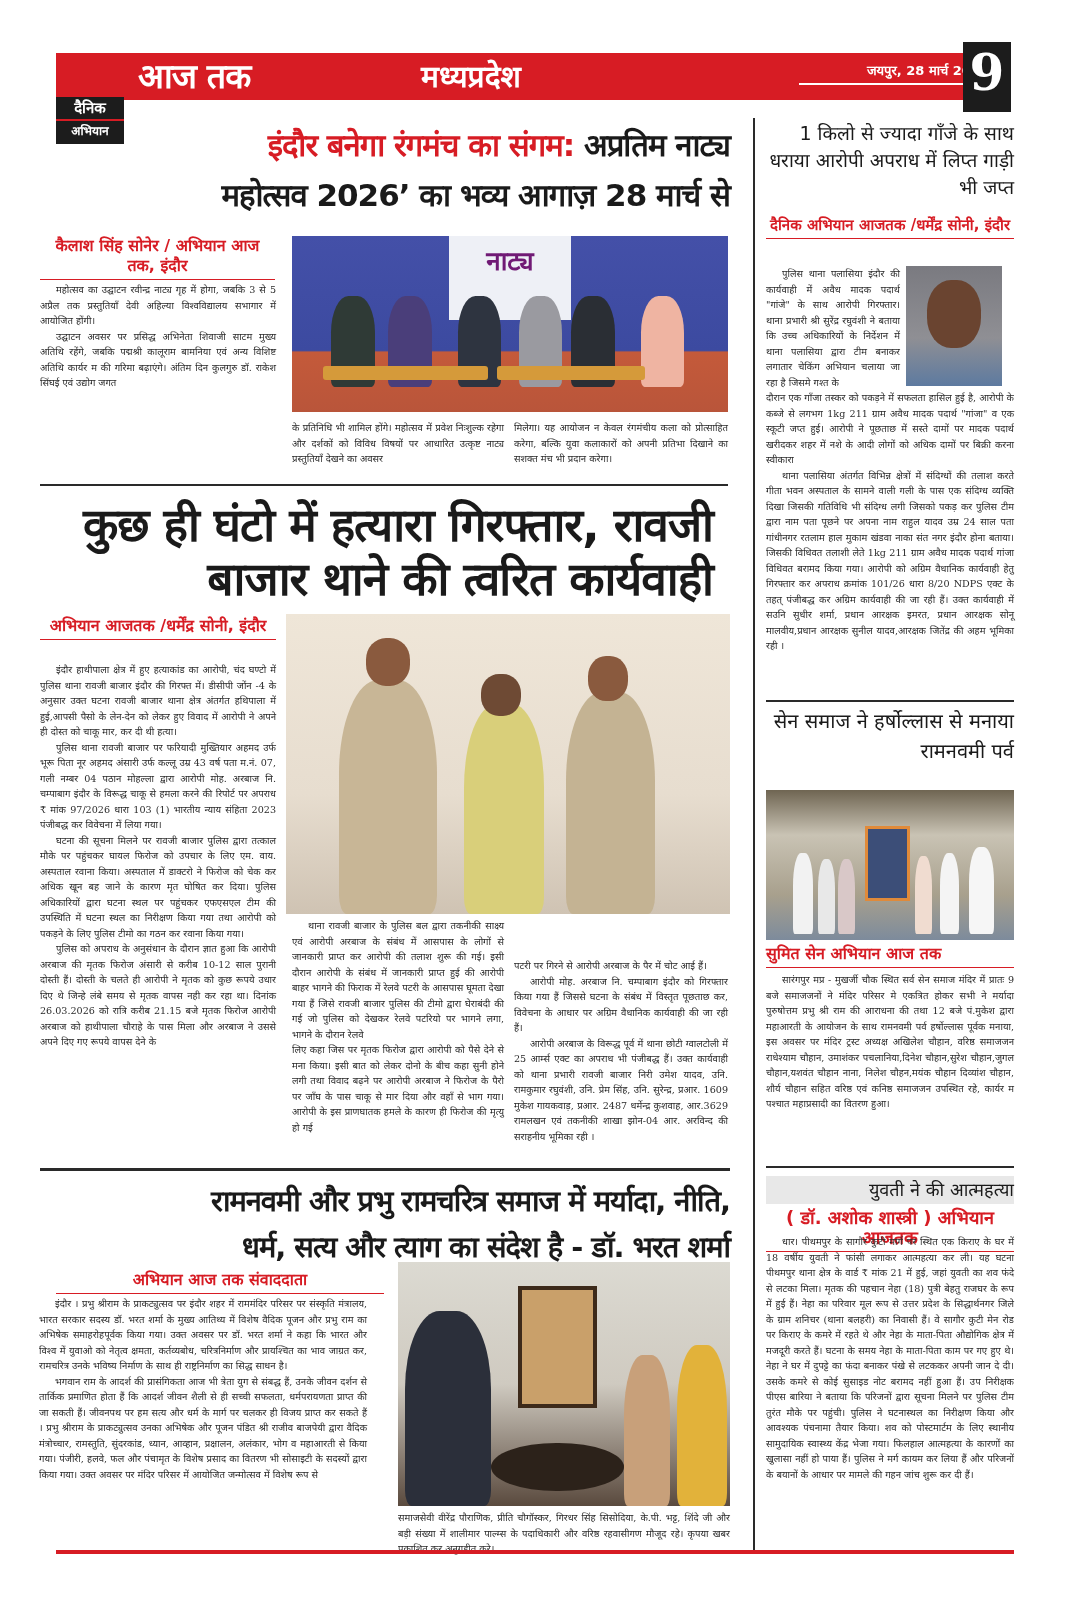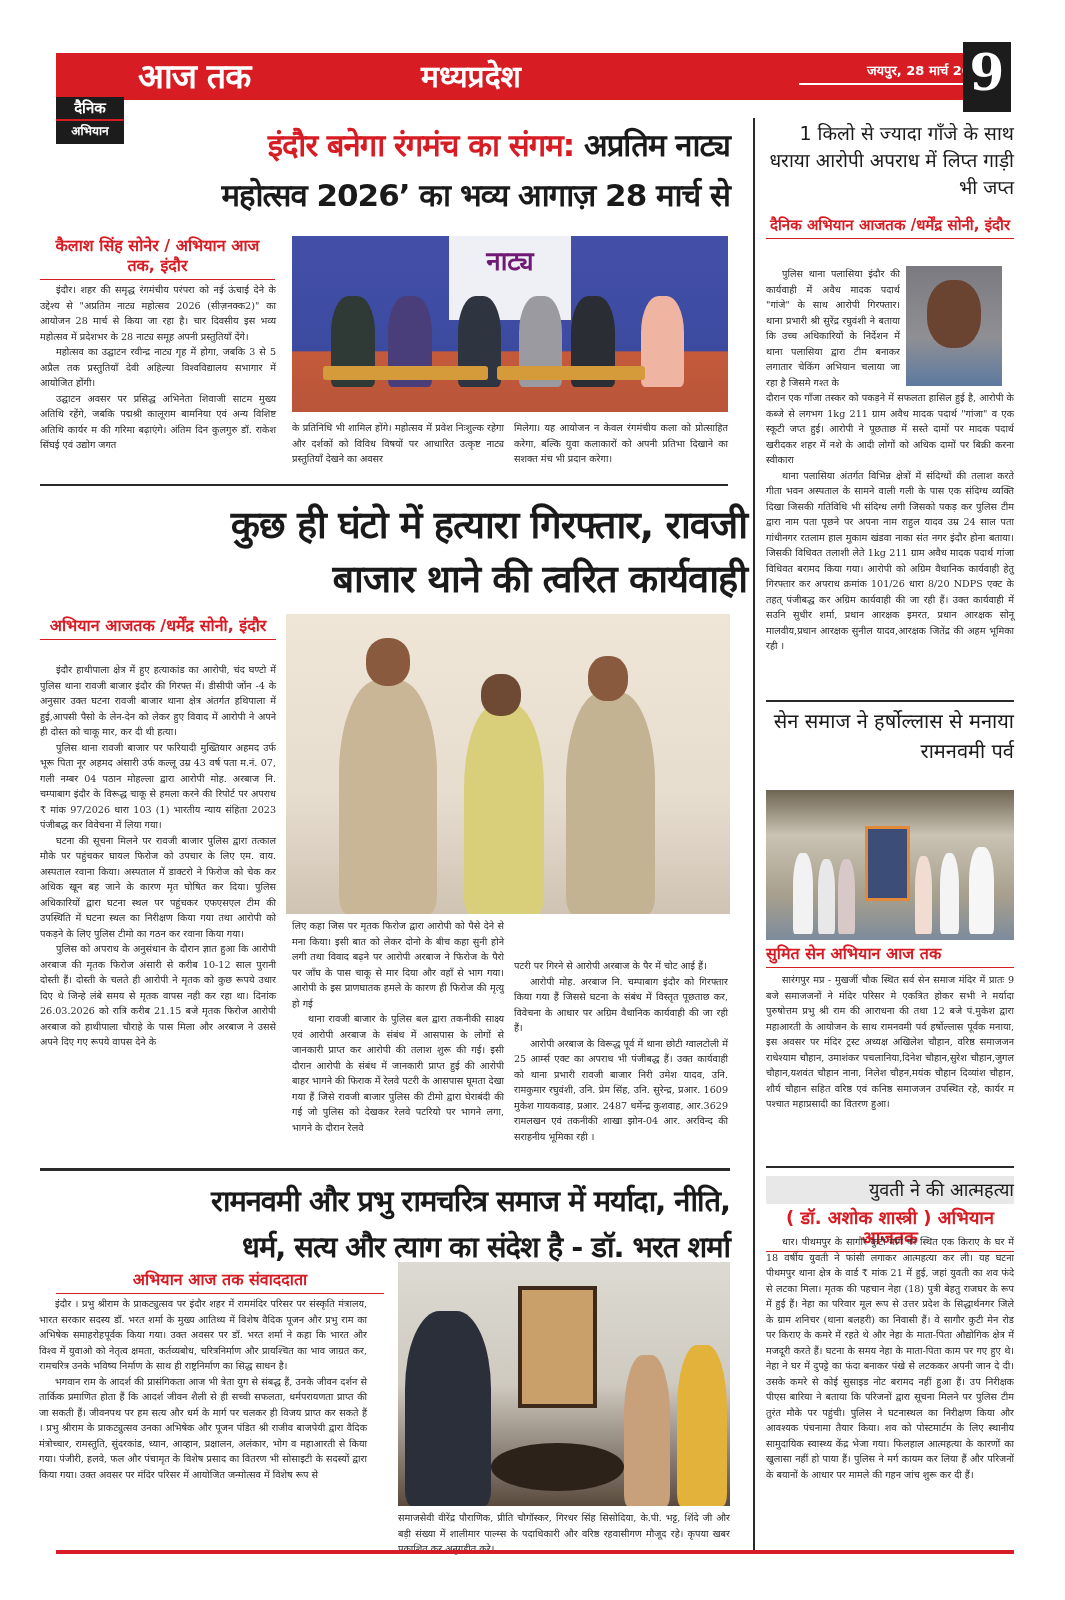--- a/index.html
+++ b/index.html
@@ -51,21 +51,20 @@
   <div class="mast-dateline">जयपुर, 28 मार्च 2026</div>
 </div>
 <div class="page-no">9</div>
 
 <div class="hl" style="left:40px; top:120px; width:690px; font-size:31px; line-height:50px;">
   <span class="red">इंदौर बनेगा रंगमंच का संगम:</span><span> अप्रतिम नाट्य</span><br>
   <span>महोत्सव 2026’ का भव्य आगाज़ 28 मार्च से</span>
 </div>
 <div class="byline" style="left:40px; top:236px; width:235px;">कैलाश सिंह सोनेर / अभियान आज तक, इंदौर</div>
 <div class="col" style="left:40px; top:282px; width:236px;">
-  <p>इंदौर। शहर की समृद्ध रंगमंचीय परंपरा को नई ऊंचाई देने के उद्देश्य से "अप्रतिम नाट्य महोत्सव 2026 (सीज़नक्क2)" का आयोजन 28 मार्च से किया जा रहा है। चार दिवसीय इस भव्य महोत्सव में प्रदेशभर के 28 नाट्य समूह अपनी प्रस्तुतियाँ देंगे।</p>
   <p>महोत्सव का उद्घाटन रवीन्द्र नाट्य गृह में होगा, जबकि 3 से 5 अप्रैल तक प्रस्तुतियाँ देवी अहिल्या विश्वविद्यालय सभागार में आयोजित होंगी।</p>
   <p>उद्घाटन अवसर पर प्रसिद्ध अभिनेता शिवाजी साटम मुख्य अतिथि रहेंगे, जबकि पद्मश्री कालूराम बामनिया एवं अन्य विशिष्ट अतिथि कार्यर म की गरिमा बढ़ाएंगे। अंतिम दिन कुलगुरु डॉ. राकेश सिंघई एवं उद्योग जगत</p>
 </div>
 <div class="photo ph-stage" style="left:292px; top:236px; width:436px; height:176px;" title="अप्रतिम नाट्य महोत्सव मंच पर अतिथि">
   <div class="ph-banner">
       <span>नाट्य</span>
     </div>
   <div class="person" style="left:9%; background:#2f3a36;"></div>
   <div class="person" style="left:22%; background:#4a3e7a;"></div>
   <div class="person" style="left:38%; background:#2e3440;"></div>
@@ -76,42 +75,42 @@
   <div class="table" style="left:47%; width:34%;"></div>
 </div>
 <div class="col" style="left:292px; top:420px; width:212px;">
   <p style="text-indent:0">के प्रतिनिधि भी शामिल होंगे। महोत्सव में प्रवेश निःशुल्क रहेगा और दर्शकों को विविध विषयों पर आधारित उत्कृष्ट नाट्य प्रस्तुतियाँ देखने का अवसर</p>
 </div>
 <div class="col" style="left:514px; top:420px; width:214px;">
   <p style="text-indent:0">मिलेगा। यह आयोजन न केवल रंगमंचीय कला को प्रोत्साहित करेगा, बल्कि युवा कलाकारों को अपनी प्रतिभा दिखाने का सशक्त मंच भी प्रदान करेगा।</p>
 </div>
 <div class="rule-h" style="left:40px; top:484px; width:688px; height:2px;"></div>
 
-<div class="hl" style="left:57px; top:498px; width:690px; font-size:38px; line-height:54px;">
+<div class="hl" style="left:23px; top:498px; width:690px; font-size:46px; line-height:54px;">
   <span>कुछ ही घंटो में हत्यारा गिरफ्तार, रावजी</span><br>
   <span>बाजार थाने की त्वरित कार्यवाही</span>
 </div>
 <div class="byline" style="left:40px; top:616px; width:236px;">अभियान आजतक /धर्मेंद्र सोनी, इंदौर</div>
 <div class="col" style="left:40px; top:662px; width:236px;">
   <p>इंदौर हाथीपाला क्षेत्र में हुए हत्याकांड का आरोपी, चंद घण्टो में पुलिस थाना रावजी बाजार इंदौर की गिरफ्त में। डीसीपी जोंन -4 के अनुसार उक्त घटना रावजी बाजार थाना क्षेत्र अंतर्गत हथिपाला में हुई,आपसी पैसो के लेन-देन को लेकर हुए विवाद में आरोपी ने अपने ही दोस्त को चाकू मार, कर दी थी हत्या।</p>
   <p>पुलिस थाना रावजी बाजार पर फरियादी मुख्तियार अहमद उर्फ भूरू पिता नूर अहमद अंसारी उर्फ कल्लू उम्र 43 वर्ष पता म.नं. 07, गली नम्बर 04 पठान मोहल्ला द्वारा आरोपी मोह. अरबाज नि. चम्पाबाग इंदौर के विरूद्ध चाकू से हमला करने की रिपोर्ट पर अपराध ₹ मांक 97/2026 धारा 103 (1) भारतीय न्याय संहिता 2023 पंजीबद्ध कर विवेचना में लिया गया।</p>
   <p>घटना की सूचना मिलने पर रावजी बाजार पुलिस द्वारा तत्काल मौके पर पहुंचकर घायल फिरोज को उपचार के लिए एम. वाय. अस्पताल रवाना किया। अस्पताल में डाक्टरो ने फिरोज को चेक कर अधिक खून बह जाने के कारण मृत घोषित कर दिया। पुलिस अधिकारियों द्वारा घटना स्थल पर पहुंचकर एफएसएल टीम की उपस्थिति में घटना स्थल का निरीक्षण किया गया तथा आरोपी को पकड़ने के लिए पुलिस टीमो का गठन कर रवाना किया गया।</p>
   <p>पुलिस को अपराध के अनुसंधान के दौरान ज्ञात हुआ कि आरोपी अरबाज की मृतक फिरोज अंसारी से करीब 10-12 साल पुरानी दोस्ती हैं। दोस्ती के चलते ही आरोपी ने मृतक को कुछ रूपये उधार दिए थे जिन्हे लंबे समय से मृतक वापस नही कर रहा था। दिनांक 26.03.2026 को रात्रि करीब 21.15 बजे मृतक फिरोज आरोपी अरबाज को हाथीपाला चौराहे के पास मिला और अरबाज ने उससे अपने दिए गए रूपये वापस देने के</p>
 </div>
 <div class="photo ph-police" style="left:286px; top:614px; width:444px; height:300px;" title="पुलिस अधिकारियों के साथ गिरफ्तार आरोपी">
   <div class="person" style="left:12%; width:22%; height:78%; bottom:0; background:#c8b696;"></div>
   <div class="face" style="left:18%; top:8%; width:10%; height:16%;"></div>
   <div class="person" style="left:40%; width:18%; height:70%; bottom:0; background:#d9cf7a;"></div>
   <div class="face" style="left:44%; top:20%; width:9%; height:14%; background:#6e4a34;"></div>
   <div class="person" style="left:63%; width:20%; height:74%; bottom:0; background:#c4b393;"></div>
   <div class="face" style="left:68%; top:14%; width:9%; height:15%;"></div>
 </div>
 <div class="col" style="left:292px; top:918px; width:212px;">
+  <p>थाना रावजी बाजार के पुलिस बल द्वारा तकनीकी साक्ष्य एवं आरोपी अरबाज के संबंध में आसपास के लोगों से जानकारी प्राप्त कर आरोपी की तलाश शुरू की गई। इसी दौरान आरोपी के संबंध में जानकारी प्राप्त हुई की आरोपी बाहर भागने की फिराक में रेलवे पटरी के आसपास घूमता देखा गया हैं जिसे रावजी बाजार पुलिस की टीमो द्वारा घेराबंदी की गई जो पुलिस को देखकर रेलवे पटरियो पर भागने लगा, भागने के दौरान रेलवे</p>
   <p style="text-indent:0">लिए कहा जिस पर मृतक फिरोज द्वारा आरोपी को पैसे देने से मना किया। इसी बात को लेकर दोनो के बीच कहा सुनी होने लगी तथा विवाद बढ़ने पर आरोपी अरबाज ने फिरोज के पैरो पर जाँघ के पास चाकू से मार दिया और वहाँ से भाग गया। आरोपी के इस प्राणघातक हमले के कारण ही फिरोज की मृत्यु हो गई</p>
-  <p>थाना रावजी बाजार के पुलिस बल द्वारा तकनीकी साक्ष्य एवं आरोपी अरबाज के संबंध में आसपास के लोगों से जानकारी प्राप्त कर आरोपी की तलाश शुरू की गई। इसी दौरान आरोपी के संबंध में जानकारी प्राप्त हुई की आरोपी बाहर भागने की फिराक में रेलवे पटरी के आसपास घूमता देखा गया हैं जिसे रावजी बाजार पुलिस की टीमो द्वारा घेराबंदी की गई जो पुलिस को देखकर रेलवे पटरियो पर भागने लगा, भागने के दौरान रेलवे</p>
 </div>
 <div class="col" style="left:514px; top:918px; width:214px;margin-top:40px;">
   <p style="text-indent:0">पटरी पर गिरने से आरोपी अरबाज के पैर में चोट आई हैं।</p>
   <p>आरोपी मोह. अरबाज नि. चम्पाबाग इंदौर को गिरफ्तार किया गया हैं जिससे घटना के संबंध में विस्तृत पूछताछ कर, विवेचना के आधार पर अग्रिम वैधानिक कार्यवाही की जा रही हैं।</p>
   <p>आरोपी अरबाज के विरूद्ध पूर्व में थाना छोटी ग्वालटोली में 25 आर्म्स एक्ट का अपराध भी पंजीबद्ध हैं। उक्त कार्यवाही को थाना प्रभारी रावजी बाजार निरी उमेश यादव, उनि. रामकुमार रघुवंशी, उनि. प्रेम सिंह, उनि. सुरेन्द्र, प्रआर. 1609 मुकेश गायकवाड़, प्रआर. 2487 धर्मेन्द्र कुशवाह, आर.3629 रामलखन एवं तकनीकी शाखा झोन-04 आर. अरविन्द की सराहनीय भूमिका रही ।</p>
 </div>
 <div class="rule-h" style="left:40px; top:1168px; width:690px; height:3px;"></div>
 
 <div class="hl" style="left:40px; top:1178px; width:690px; font-size:29px; line-height:46px;">
   <span>रामनवमी और प्रभु रामचरित्र समाज में मर्यादा, नीति,</span><br>

